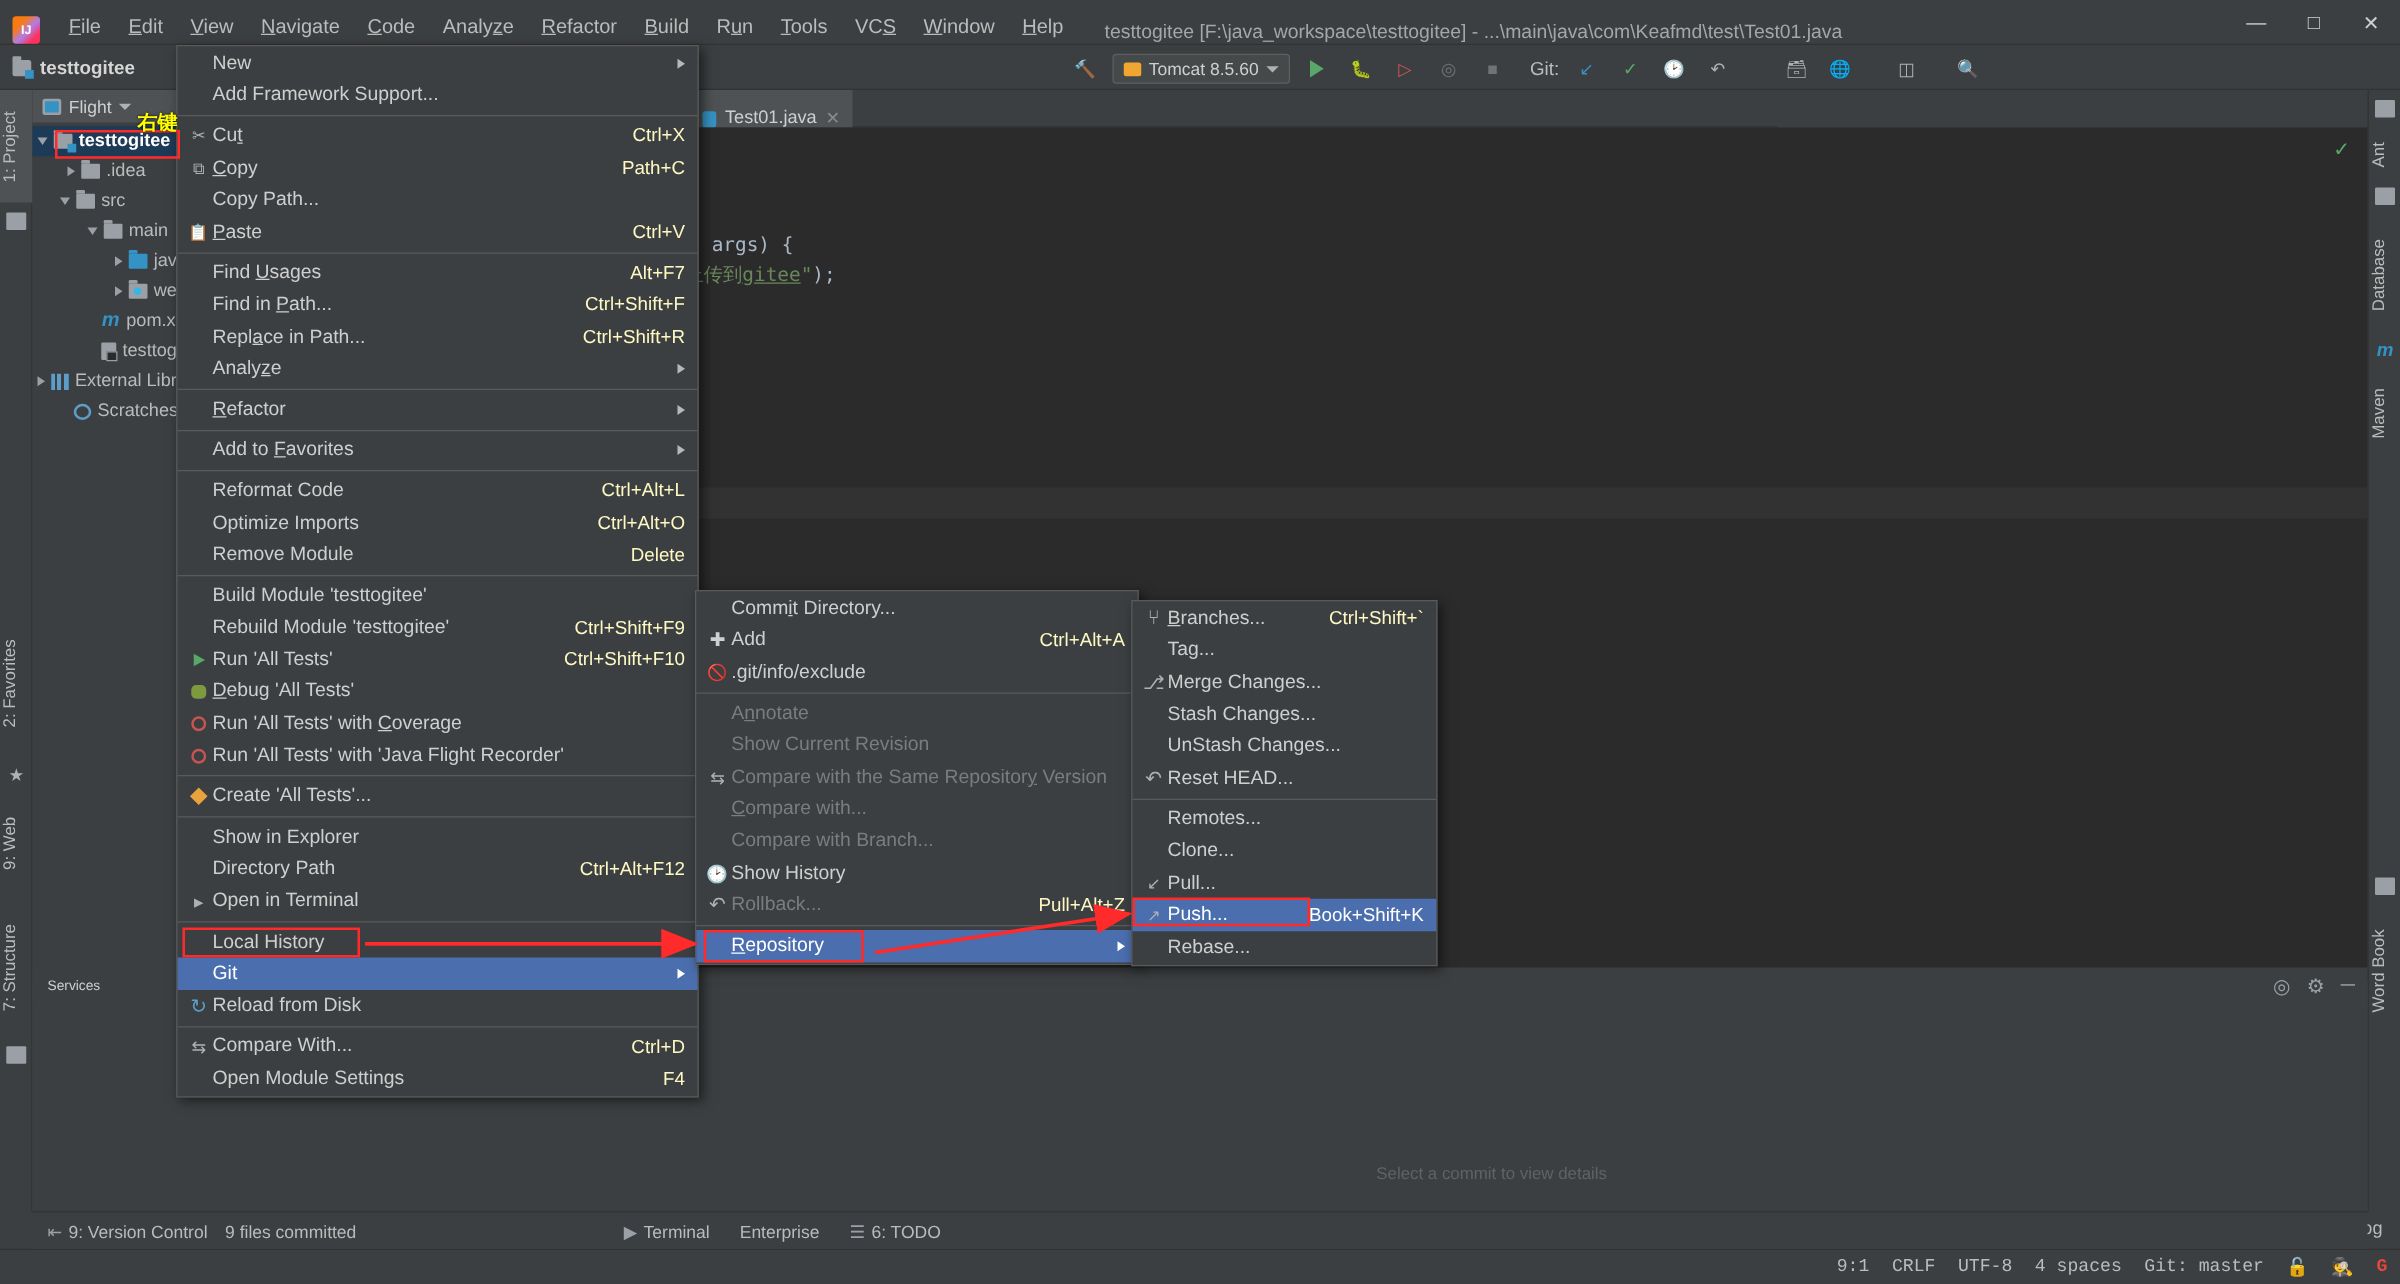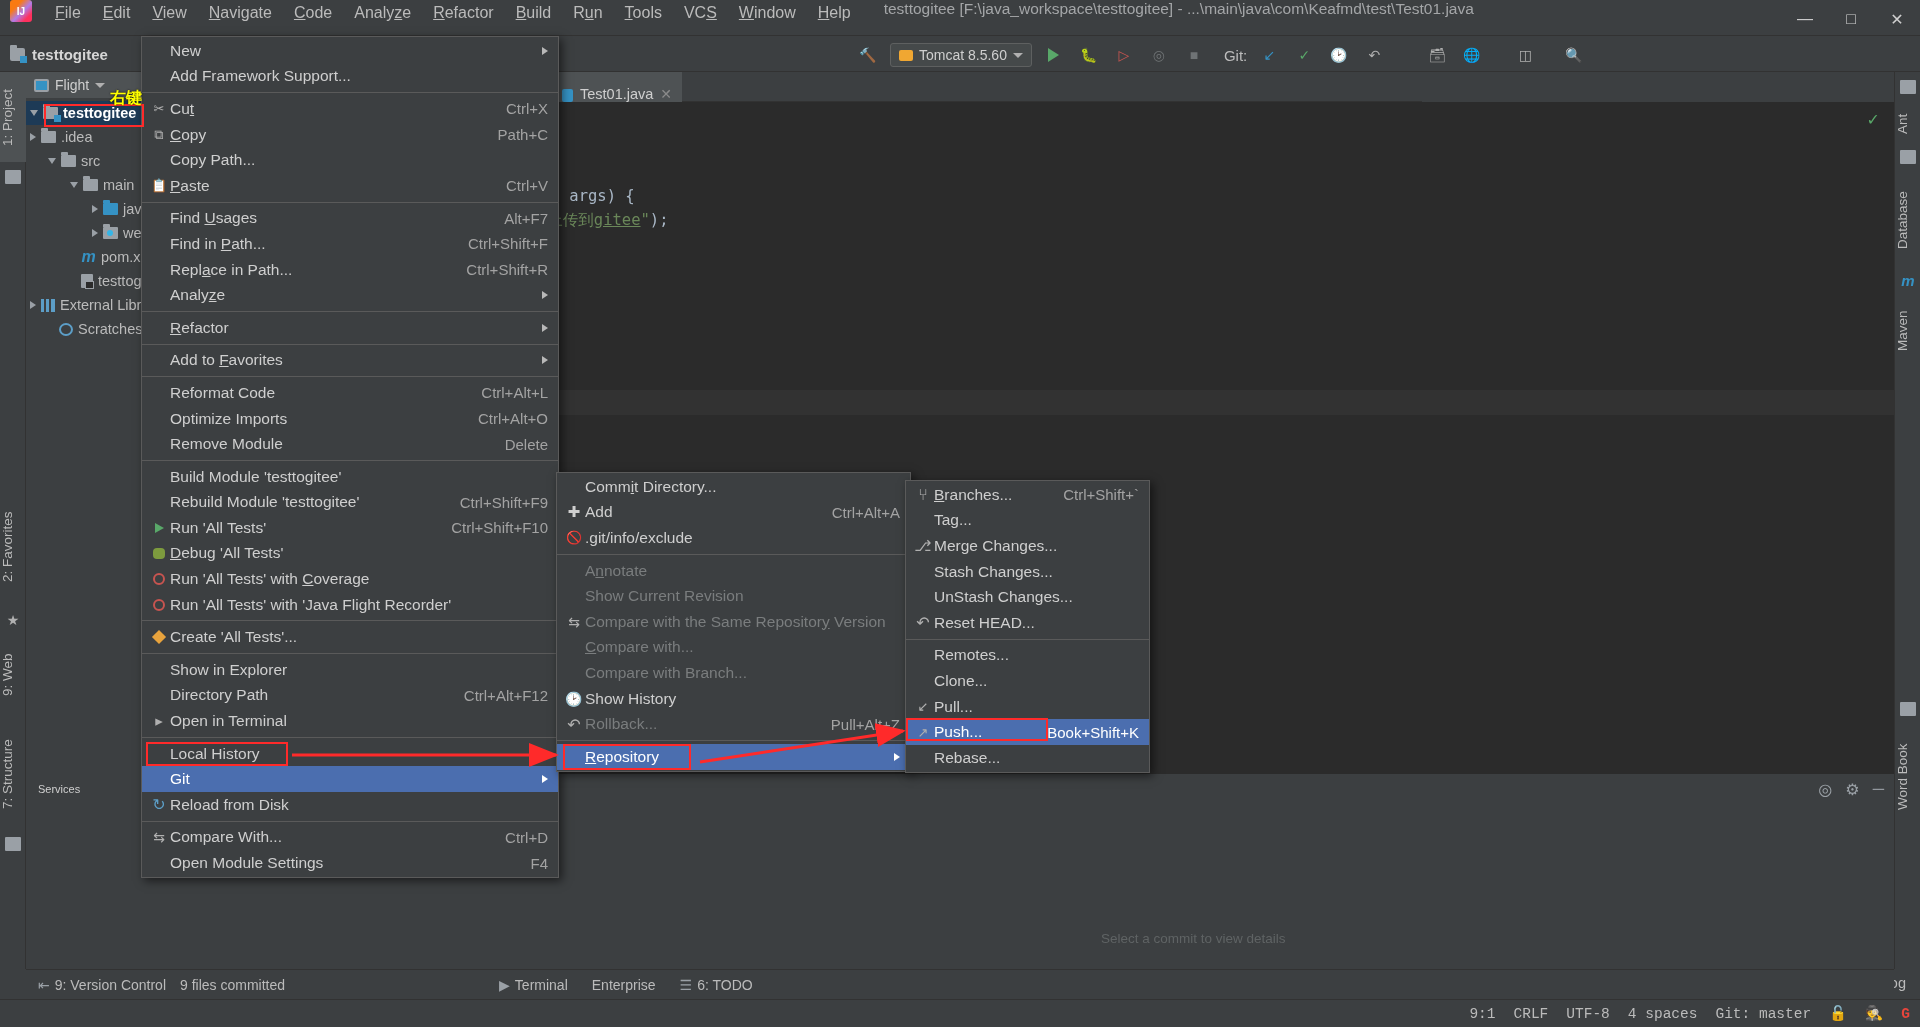--- a/index.html
+++ b/index.html
@@ -8,21 +8,21 @@
     background: #3c3f41;
     font-family: "Liberation Sans", sans-serif;
     overflow: hidden;
     color: #bbbbbb;
   }
   #root { position: relative; width: 1920px; height: 1027px; }
 
   
   .titlebar {
     position: absolute; left: 0; top: 0; width: 1920px; height: 36px;
-    background: #3c3f41; display: flex; align-items: flex-start;
+    background: #3c3f41; display: flex; align-items: flex-end;
     border-bottom: 1px solid #323232;
   }
   .ij-logo {
     width: 22px; height: 22px; margin-left: 10px; margin-right: 12px;
     border-radius: 3px; position: relative; flex: none;
     background: linear-gradient(135deg,#f97a12 0%,#f97a12 28%,#b07ce8 55%,#fe315d 80%,#fe315d 100%);
   }
   .ij-logo::after {
     content: "IJ"; position: absolute; left: 0; top: 0; right: 0; bottom: 0;
     color: #fff; font-size: 10px; font-weight: bold;
@@ -239,21 +239,21 @@
     position: relative; display: flex; align-items: center; height: 25.6px;
     padding: 0 10px 0 6px; font-size: 15.5px; color: #cfcfcf; white-space: nowrap;
   }
   .mrow.dis { color: #7a7d7e; }
   .mrow.hl { background: #4b6eaf; color: #ffffff; }
   .mrow .m-ico {
     width: 22px; flex: none; display: flex; align-items: center; justify-content: center;
     font-size: 13px; color: #b0b0b0;
   }
   .mrow .m-label { flex: 1 1 auto; }
-  .mrow .m-short { margin-left: 26px; color: #a3a3a3; font-size: 15px; }
+  .mrow .m-short { margin-left: 26px; color: #fef9c3; font-size: 15px; }
   .mrow.hl .m-short { color: #ffffff; }
   .mrow .m-arrow {
     margin-left: 18px; width: 0; height: 0;
     border-left: 6px solid #b8b8b8; border-top: 4.5px solid transparent; border-bottom: 4.5px solid transparent;
   }
   .mrow.hl .m-arrow { border-left-color: #ffffff; }
   .msep { height: 1px; background: #5a5a5a; margin: 3px 0; }
   .u { text-decoration: underline; }
 
   
@@ -368,21 +368,21 @@
       <span class="chev-down-sm"></span>
     </div>
     <div class="tree">
       <div class="trow selected" style="padding-left:4px;">
         <span class="tri-d"></span>
         <span class="ico-folder" style="position:relative;">
           <span style="position:absolute;right:-3px;bottom:-3px;width:7px;height:7px;background:#3592c4;display:block;"></span>
         </span>
         <span class="tlabel bold">testtogitee</span>
       </div>
-      <div class="trow" style="padding-left:4px;">
+      <div class="trow" style="padding-left:28px;">
         <span class="tri-r"></span>
         <span class="ico-folder"></span>
         <span class="tlabel">.idea</span>
       </div>
       <div class="trow" style="padding-left:22px;">
         <span class="tri-d"></span>
         <span class="ico-folder"></span>
         <span class="tlabel">src</span>
       </div>
       <div class="trow" style="padding-left:44px;">

